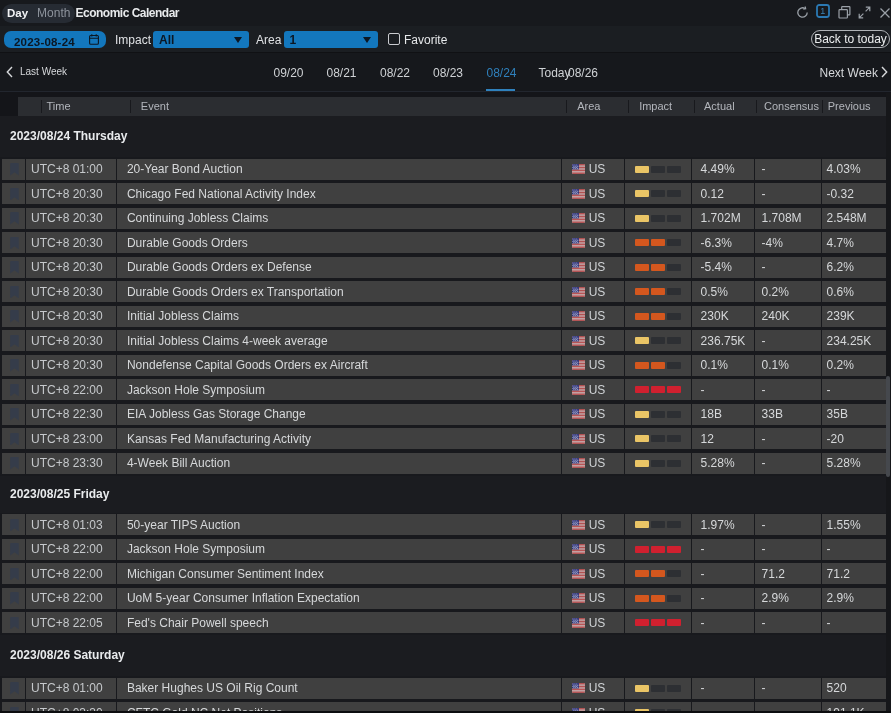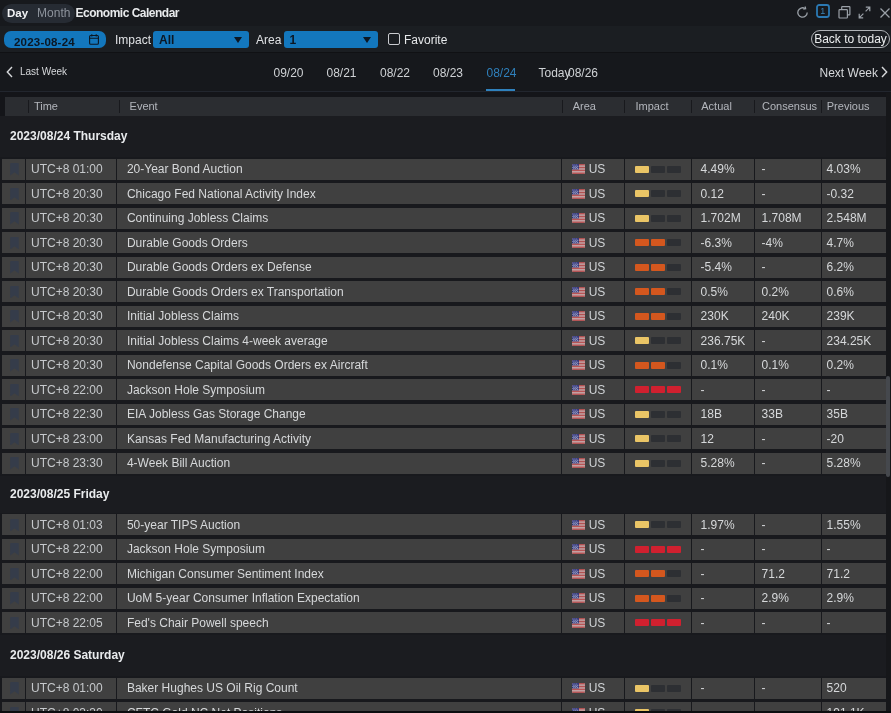--- a/index.html
+++ b/index.html
@@ -26,21 +26,21 @@
 
 .week{height:39px;background:#16181c;position:relative;border-bottom:1px solid #22262e}
 .week .lw{position:absolute;left:20px;top:13px;font-size:10px;color:#d6d8db}
 .week .nw{position:absolute;right:13px;top:13px;font-size:12px;color:#d6d8db}
 .chev{position:absolute;top:13px}
 .wd{position:absolute;top:13px;font-size:12px;color:#cfd2d5}
 .wd.sel2{color:#2f81bd}
 .wuline{position:absolute;left:486px;top:36px;width:29px;height:2px;background:#2f81bd}
 
 .tgap{height:5px;background:#141519}
-.thead{height:19px;background:#2b2d31;display:flex;font-size:11px;color:#b3b6bc;align-items:center;margin-left:5px}
+.thead{height:19px;background:#2b2d31;display:flex;font-size:11px;color:#b3b6bc;align-items:center;margin-left:18px}
 .thead div{height:13px;line-height:13px;border-right:1.5px solid #18191d}
 .tbl{background:#18191d;display:flex;flex-direction:column}
 .sect{height:37px;background:#1b1c20;color:#e9ebed;font-size:12px;font-weight:bold;line-height:37px;padding-left:10px;flex:none}
 .sect:first-child{height:41px;line-height:41px}
 .row{height:21px;margin:1.75px 0;background:#404040;display:flex;align-items:stretch;font-size:12px;color:#d6d8da;margin-left:2px;flex:none}
 .row>div{display:flex;align-items:center;border-right:1.5px solid #18191d}
 .c0{width:24px;padding-left:8px}
 .c1{width:91px;padding-left:5px;color:#c6c9cc}
 .c2{width:445px;padding-left:10px}
 .c3{width:63px;padding-left:10px}

